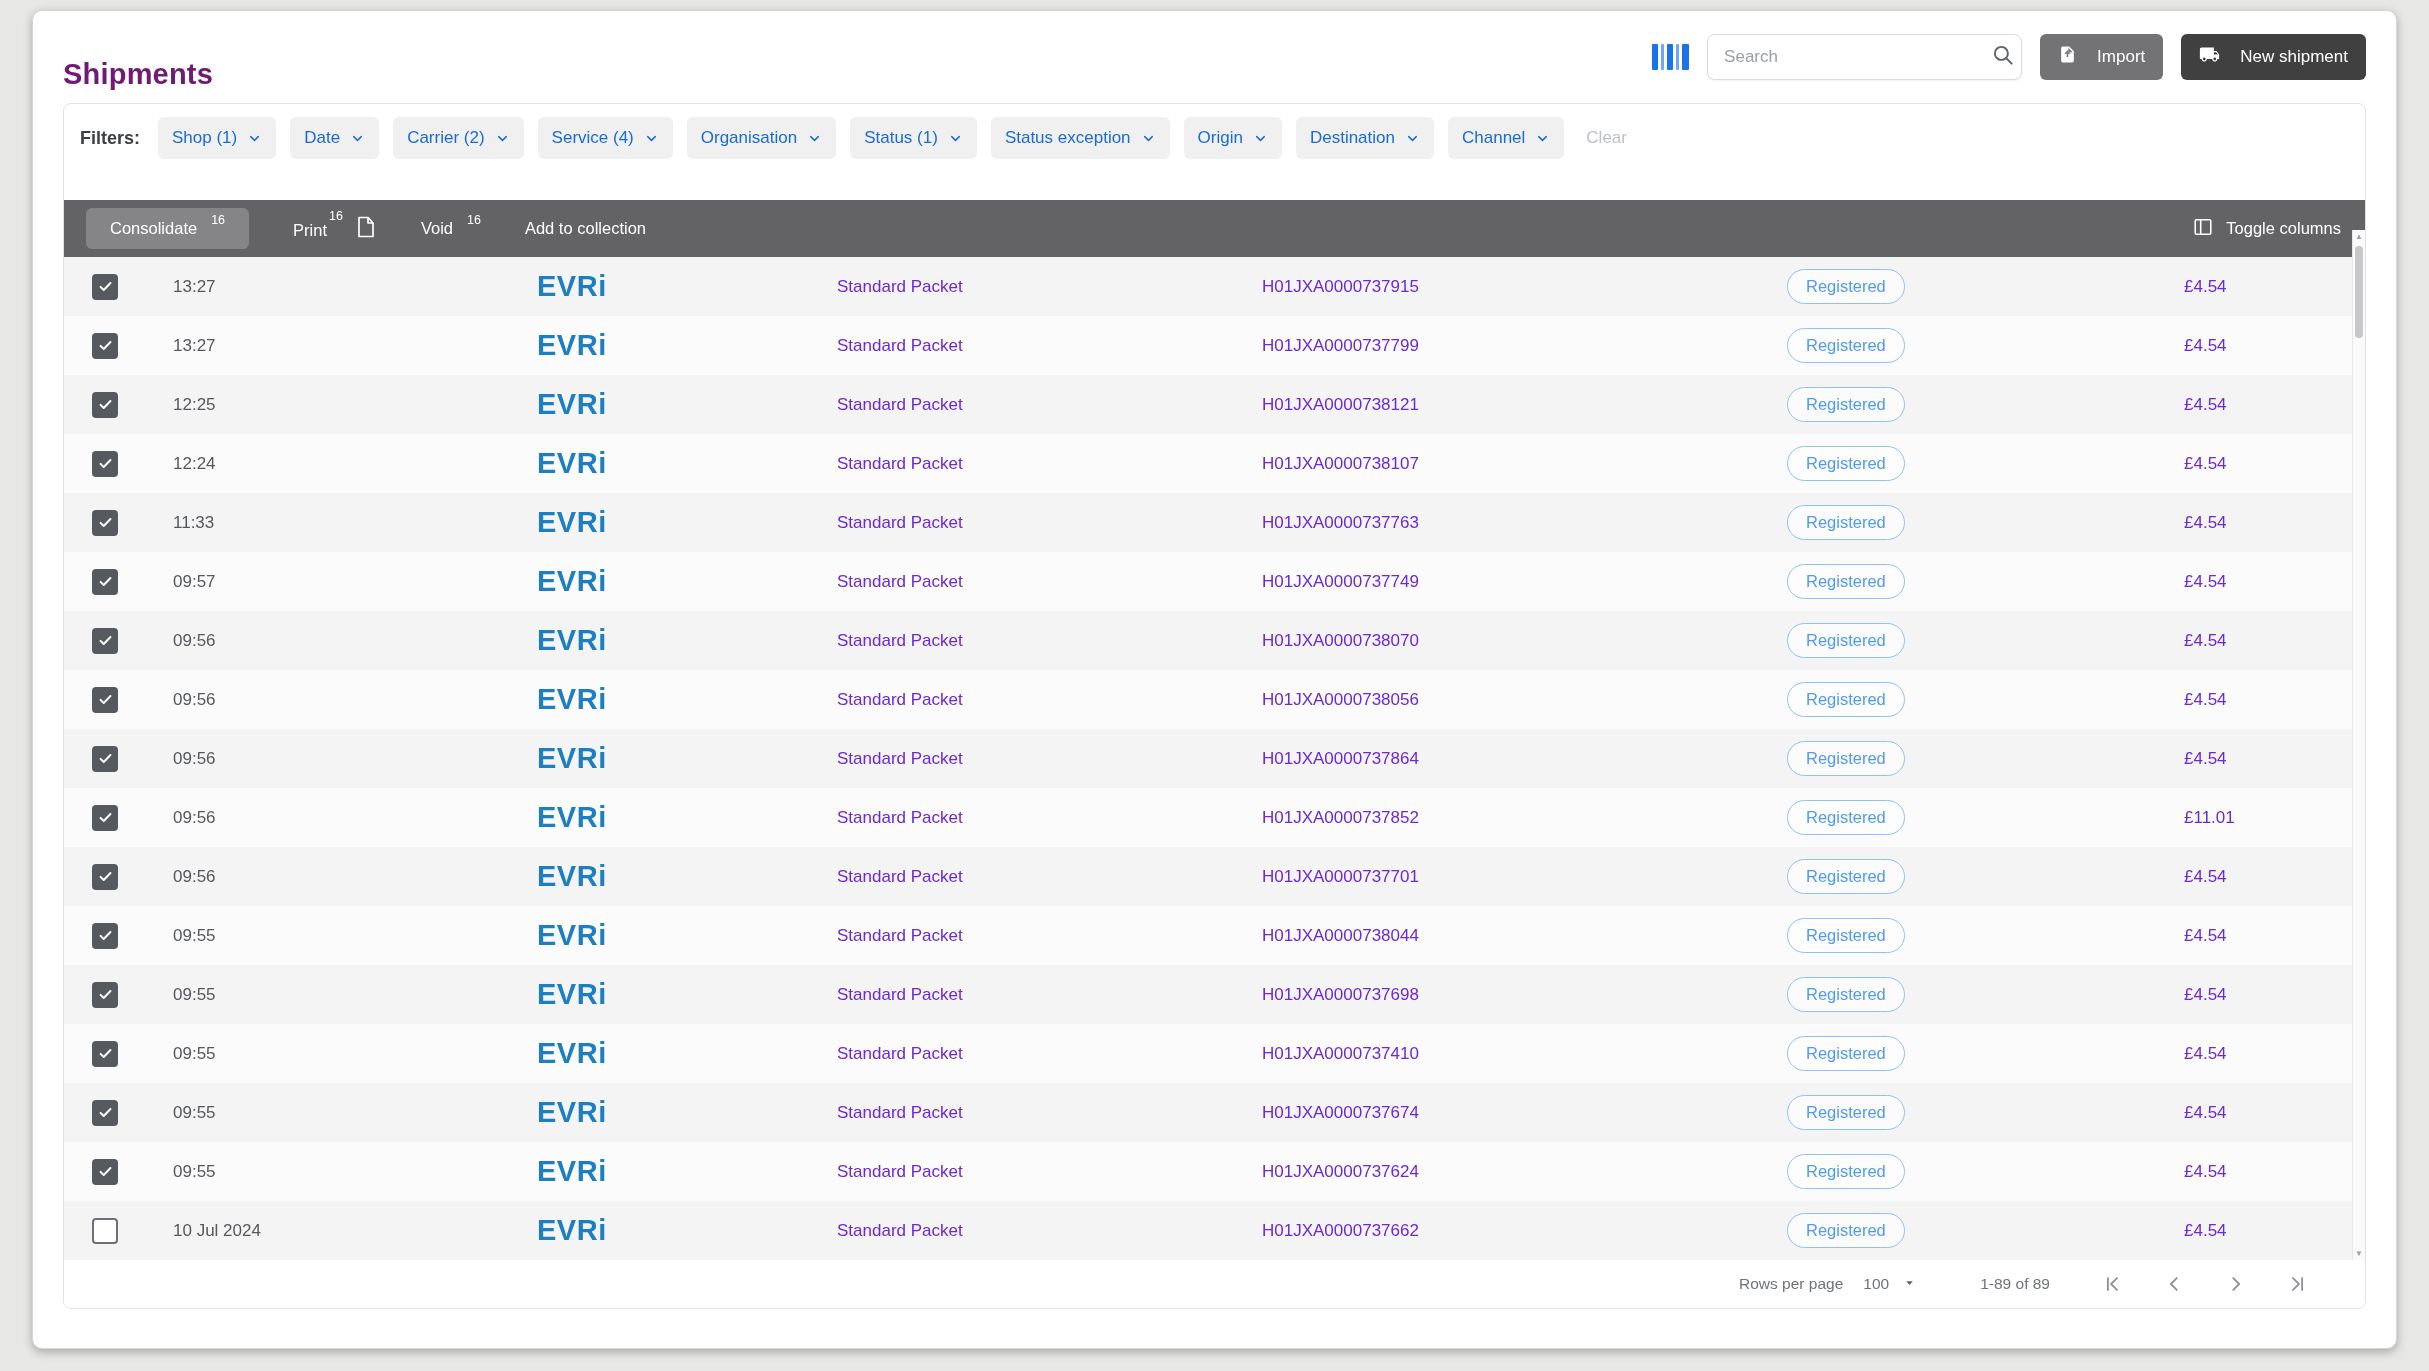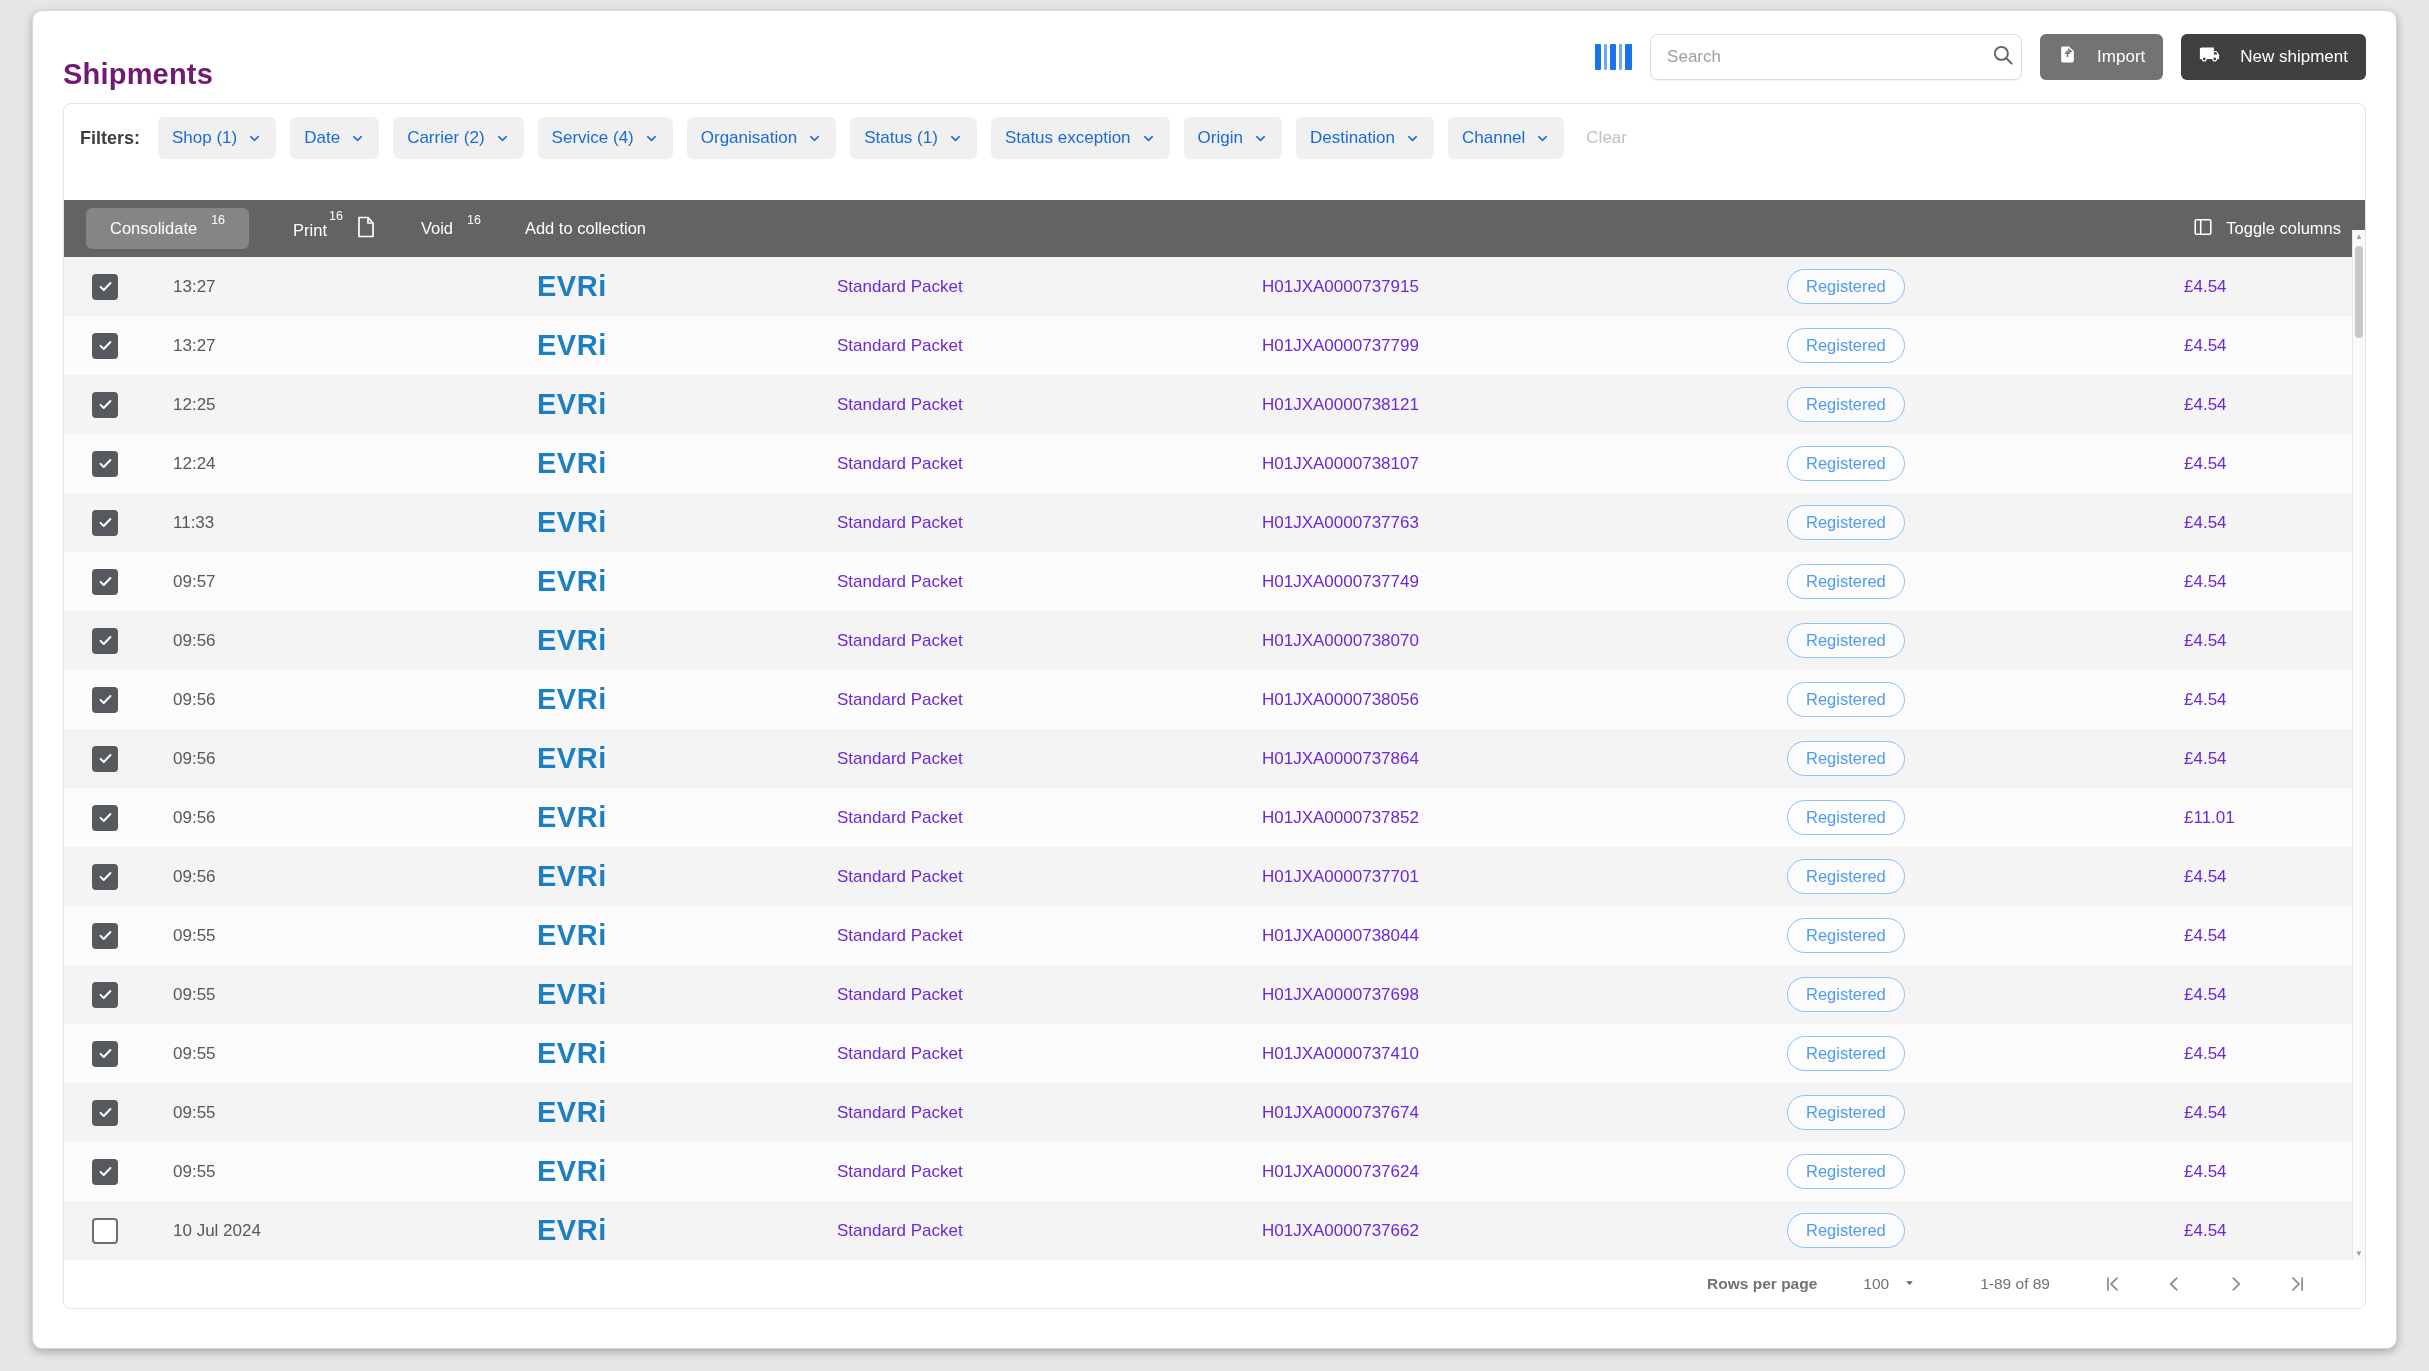--- a/index.html
+++ b/index.html
@@ -15,21 +15,21 @@
     box-shadow:0 3px 10px rgba(0,0,0,.28);
     padding:0 30px 6px 30px;
   }
   
   .topbar { height:92px; display:flex; align-items:center; justify-content:space-between; }
   .page-title { font-size:29px; font-weight:700; color:#701a75; letter-spacing:.2px;margin-top:34px; }
   .top-right { display:flex; align-items:center; gap:18px; }
   .barcode { display:flex; align-items:flex-end; gap:3px; height:26px; cursor:pointer; }
   .barcode i { display:block; height:26px; border-radius:1px; }
   .searchbox {
-    width:372px; height:46px; background:#fff; border:1px solid #dcdcdc; border-radius:8px;
+    width:315px; height:46px; background:#fff; border:1px solid #dcdcdc; border-radius:8px;
     display:flex; align-items:center; padding:0 5px 0 16px;
     box-shadow:0 1px 2px rgba(0,0,0,.05);
   }
   .searchbox input {
     flex:1; border:none; outline:none; font-size:17px; color:#3c4043; background:transparent;
     font-family:inherit;
   }
   .searchbox input::placeholder { color:#9aa0a6; }
   .btn {
     height:46px; border:none; border-radius:6px; color:#fff; font-size:17px; font-weight:500;
@@ -85,21 +85,21 @@
   .service, .tracking, .price { font-size:17px; color:#6d28d9; }
   .pill {
     display:inline-block; border:1px solid #8fc0f8; color:#4f9bf4; border-radius:18px;
     padding:7px 18px; font-size:16.5px; font-weight:500; background:rgba(255,255,255,.6);
   }
   
   .tfoot {
     height:48px; background:#fff; display:flex; align-items:center; justify-content:flex-end;
     gap:0; padding-right:56px; color:#6f7377; font-size:15.5px;
   }
-  .tfoot .rpp-label { margin-right:46px;font-weight:bold; }
+  .tfoot .rpp-label { margin-right:20px; }
   .rpp-select { display:flex; align-items:center; gap:14px; margin-right:64px; cursor:pointer; }
   .range { margin-right:51px; }
   .pager { display:flex; align-items:center; gap:40px; }
   .pager .pbtn { cursor:pointer; display:flex; align-items:center; }
   
   .vscroll {
     position:absolute; top:126px; bottom:48px; right:0; width:13px;
     background:#fafafa; border-left:1px solid #e8e8e8;
   }
   .vscroll .arrow { position:absolute; left:0; right:0; text-align:center; font-size:8px; color:#9aa0a6; }

